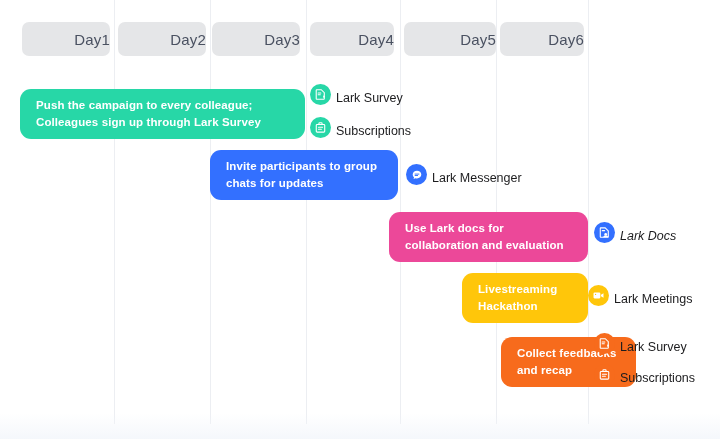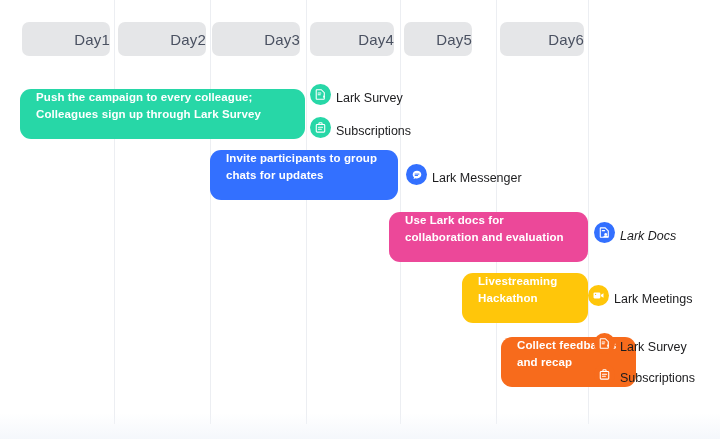--- a/index.html
+++ b/index.html
@@ -64,20 +64,21 @@
     position: absolute;
     border-radius: 11px;
     color: #ffffff;
     font-size: 11.5px;
     font-weight: bold;
     line-height: 17px;
     letter-spacing: .1px;
     padding: 0 16px;
     display: flex;
     flex-direction: column;
+    justify-content: center;
     box-sizing: border-box;
     white-space: pre-line;
   }
 
   
   .tool-chip {
     position: absolute;
     display: flex;
     align-items: flex-end;
     gap: 5px;
@@ -117,21 +118,21 @@
       </div>
       <div class="day-tab" style="left: 118px; width: 88px; background: rgb(229, 230, 232); color: rgb(74, 81, 97);">
         <span>Day2</span>
       </div>
       <div class="day-tab" style="left: 212px; width: 88px; background: rgb(229, 230, 232); color: rgb(74, 81, 97);">
         <span>Day3</span>
       </div>
       <div class="day-tab" style="left: 310px; width: 84px; background: rgb(229, 230, 232); color: rgb(74, 81, 97);">
         <span>Day4</span>
       </div>
-      <div class="day-tab" style="left: 404px; width: 68px; background: rgb(229, 230, 232); color: rgb(74, 81, 97);">
+      <div class="day-tab" style="left: 404px; width: 92px; background: rgb(229, 230, 232); color: rgb(74, 81, 97);">
         <span>Day5</span>
       </div>
       <div class="day-tab" style="left: 500px; width: 84px; background: rgb(229, 230, 232); color: rgb(74, 81, 97);">
         <span>Day6</span>
       </div>
     </div>
   <div id="tasks-layer">
       <div class="task-card" style="left: 20px; top: 89px; width: 285px; height: 50px; background: rgb(39, 215, 167);"><span>Push the campaign to every colleague;
 Colleagues sign up through Lark Survey</span></div>
       <div class="task-card" style="left: 210px; top: 150px; width: 188px; height: 50px; background: rgb(51, 112, 255);"><span>Invite participants to group

